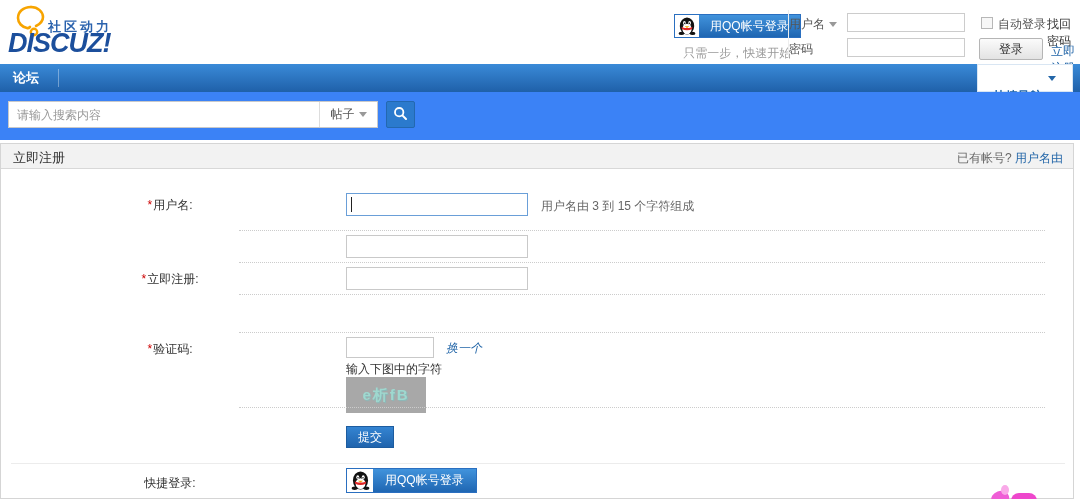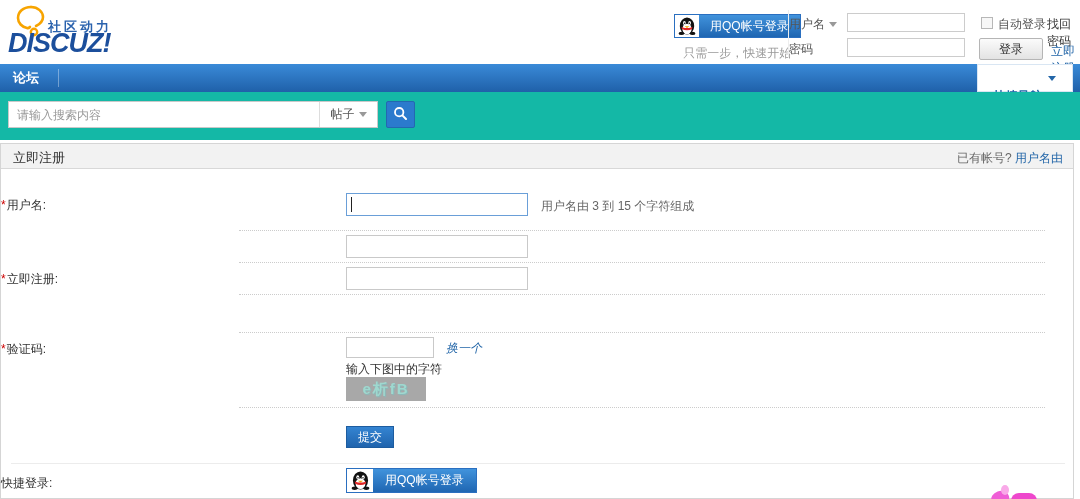--- a/index.html
+++ b/index.html
@@ -40,51 +40,51 @@
 
   
   .navbar { position: absolute; top: 64px; left: 0; width: 1080px; height: 28px; background: linear-gradient(#3a8ad8, #1f60a9); }
   .nav-forum { position: absolute; left: 13px; top: 0; height: 28px; line-height: 28px; color: #fff; font-weight: bold; font-size: 13px; cursor: pointer; }
   .nav-sep { position: absolute; left: 58px; top: 5px; width: 1px; height: 18px; background: rgba(255,255,255,0.35); }
   .quick-nav { position: absolute; right: 7px; top: 0; height: 28px; background: #fff; border: 1px solid #d9e6f3; display: flex; align-items: center; padding: 0 16px; cursor: pointer; }
   .quick-nav-label { color: #2366a8; font-weight: bold; font-size: 12px; margin-top: 36px; }
   .arrow-down-blue { width: 0; height: 0; border-left: 4px solid transparent; border-right: 4px solid transparent; border-top: 5px solid #2366a8; margin-left: 6px; }
 
   
-  .search-row { position: absolute; top: 92px; left: 0; width: 1080px; height: 48px; background: #14b8a6; }
+  .search-row { position: absolute; top: 92px; left: 0; width: 1080px; height: 48px; background: #3b82f6; }
   .search-box { position: absolute; left: 8px; top: 9px; width: 370px; height: 27px; border: 1px solid #c9c9c9; background: #fff; display: flex; align-items: stretch; }
   .search-input { flex: 1; border: none; outline: none; padding: 0 8px; font-size: 12px; color: #333; font-family: inherit; }
   .search-input::placeholder { color: #999; }
   .search-scope { width: 58px; border-left: 1px solid #ddd; display: flex; align-items: center; justify-content: center; color: #555; cursor: pointer; }
   .search-btn { position: absolute; left: 386px; top: 9px; width: 29px; height: 27px; background: #2b7acd; border: 1px solid #2368b0; border-radius: 2px; display: flex; align-items: center; justify-content: center; cursor: pointer; }
 
   
   .content-box { position: absolute; top: 143px; left: 0; width: 1074px; height: 356px; background: #fff; border: 1px solid #d5d5d5; }
   .content-titlebar { position: relative; height: 25px; background: #f2f2f2; border-bottom: 1px solid #d8d8d8; }
   .content-title { position: absolute; left: 12px; top: 5px; color: #333; font-size: 13px; }
   .titlebar-right { position: absolute; right: 10px; top: 6px; }
   .have-account { color: #666; }
   .login-now { color: #2366a8; }
 
   .form-area { position: relative; width: 100%; height: 330px; }
   .form-row { position: absolute; left: 0; width: 100%; }
-  .row-label { position: absolute; left: 0; top: 4px; width: 338px; text-align: left; color: #333; }
+  .row-label { position: absolute; left: 0; top: 4px; width: 338px; text-align: center; color: #333; }
   .req { color: #c00; margin-right: 1px; }
   .row-field { position: absolute; left: 345px; top: 0; }
   .txt-input { width: 182px; height: 23px; border: 1px solid #c9c9c9; background: #fff; padding: 0 4px; font-size: 12px; font-family: inherit; }
   .txt-input.focused { border-color: #6a9fd8; position: relative; }
   .caret { position: absolute; left: 350px; top: 4px; width: 1px; height: 15px; background: #222; }
   .row-hint { position: absolute; left: 540px; top: 5px; color: #666; }
   .dotted-sep { position: absolute; left: 238px; width: 806px; border-top: 1px dotted #ccc; }
   .solid-sep { position: absolute; left: 10px; width: 1054px; border-top: 1px solid #ececec; }
 
   .captcha-input { width: 88px; height: 21px; border: 1px solid #c9c9c9; padding: 0 4px; font-size: 12px; font-family: inherit; }
   .captcha-change { position: absolute; left: 445px; top: 3px; color: #2366a8; font-style: italic; }
   .captcha-instruction { position: absolute; left: 345px; top: 24px; color: #333; }
-  .captcha-img { position: absolute; left: 345px; top: 40px; width: 80px; height: 24px; background: #a8a8a8; display: flex; align-items: center; justify-content: center; cursor: pointer; overflow: hidden; }
+  .captcha-img { position: absolute; left: 345px; top: 40px; width: 80px; height: 36px; background: #a8a8a8; display: flex; align-items: center; justify-content: center; cursor: pointer; overflow: hidden; }
   .captcha-text { color: #9fd8cf; font-size: 15px; font-weight: bold; letter-spacing: 2px; filter: blur(0.6px); text-shadow: 1px 1px 1px #8bb; }
 
   .submit-btn { position: absolute; left: 345px; top: 0; width: 48px; height: 22px; background: linear-gradient(#3484d2, #2064ad); border: 1px solid #1d5c9f; color: #fff; font-size: 12px; cursor: pointer; font-family: inherit; }
 
   .quick-login-row .row-label { top: 7px; }
   .qq-btn-bottom { position: absolute; left: 345px; top: 0; display: inline-flex; align-items: stretch; border: 1px solid #2a6fc0; background: #fff; cursor: pointer; height: 25px; }
   .qq-btn-bottom .qq-ico-box { width: 26px; display: flex; align-items: center; justify-content: center; }
   .qq-btn-bottom .qq-btn-label { background: linear-gradient(#4193dc, #1f66b2); color: #fff; line-height: 23px; padding: 0 12px; }
 
   

